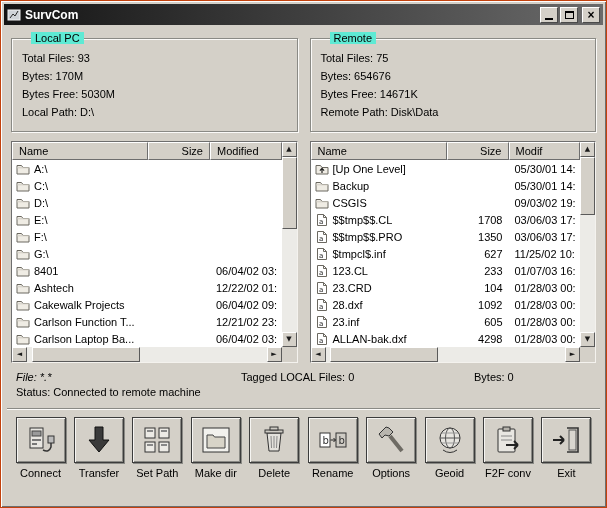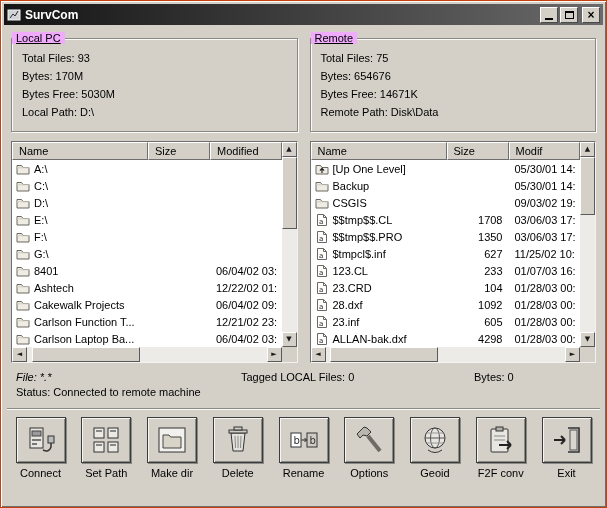--- a/index.html
+++ b/index.html
@@ -19,30 +19,30 @@
   .winbtn{width:18px;height:16px;background:#d4d0c8;border:1px solid;
     border-color:#fff #4a4a4a #4a4a4a #fff;display:flex;align-items:center;
     justify-content:center;padding:0;cursor:pointer;color:#000;font-size:11px;line-height:1;}
   .glyph-min{width:8px;height:2px;background:#000;margin-top:8px;}
   .glyph-max{width:9px;height:8px;border:1px solid #000;border-top-width:2px;}
   .glyph-close{font-weight:bold;font-size:12px;}
   
   .panels{display:flex;gap:12px;padding:0 7px;margin-top:13px;}
   .group{flex:1;position:relative;border:1px solid #8a8a85;box-shadow:1px 1px 0 #fbfaf8, inset 1px 1px 0 #fbfaf8;
     height:94px;padding:10px 0 0 10px;}
-  .group-label{position:absolute;top:-7px;left:0;background:#f0abfc;padding:0 4px;text-decoration:underline;}
+  .group-label{position:absolute;top:-7px;left:19px;background:#5eead4;padding:0 4px;}
   .stat{line-height:18px;white-space:nowrap;}
   
   .lists{display:flex;gap:12px;padding:0 7px;margin-top:9px;}
   .lv{flex:1;height:222px;background:#fff;border:1px solid;border-color:#6e6e6e #f4f2ee #f4f2ee #6e6e6e;
     box-shadow:inset 1px 1px 0 #9a9891;display:grid;grid-template-columns:1fr 15px;grid-template-rows:18px 1fr 15px;overflow:hidden;}
   .lv-header{grid-column:1;grid-row:1;display:grid;grid-template-columns:136px 62px 1fr;}
   .hcell{background:#d4d0c8;border:1px solid;border-color:#fff #6e6e6e #6e6e6e #fff;
     padding:2px 6px 0 6px;white-space:nowrap;overflow:hidden;cursor:default;}
-  .hcell.size{}
+  .hcell.size{text-align:right;}
   .lv-rows{grid-column:1;grid-row:2;overflow:hidden;background:#fff;}
   .lv-row{display:grid;grid-template-columns:20px 116px 62px 1fr;height:17px;align-items:center;cursor:default;}
   .cicon{padding-left:4px;display:flex;align-items:center;}
   .cname{white-space:nowrap;overflow:hidden;padding-left:2px;}
   .csize{text-align:right;padding-right:6px;white-space:nowrap;}
   .cmod{white-space:nowrap;overflow:hidden;padding-left:6px;}
   
   .vscroll{grid-column:2;grid-row:1/3;display:flex;flex-direction:column;background:#ecebe7;}
   .hscroll{grid-column:1;grid-row:3;display:flex;background:#ecebe7;}
   .corner{grid-column:2;grid-row:3;background:#d4d0c8;}
@@ -440,20 +440,30 @@
               <rect x="23" y="12" width="6" height="7" fill="#bbb" stroke="#333"></rect>
             </svg>
           </span>
         </div>
         <div class="tb-label">Connect</div>
       </div>
       <div class="tb">
         <div class="tb-btn">
           <span class="tb-ic">
             <svg viewBox="0 0 32 32" width="32" height="32">
+              <path d="M12 3 h8 v13 h6 L16 28 6 16 h6 z" fill="#3a3a3a" stroke="#111"></path>
+            </svg>
+          </span>
+        </div>
+        <div class="tb-label">Transfer</div>
+      </div>
+      <div class="tb">
+        <div class="tb-btn">
+          <span class="tb-ic">
+            <svg viewBox="0 0 32 32" width="32" height="32">
               <rect x="4" y="4" width="10" height="10" fill="#eceae5" stroke="#333"></rect>
               <rect x="18" y="4" width="10" height="10" fill="#eceae5" stroke="#333"></rect>
               <rect x="4" y="18" width="10" height="10" fill="#eceae5" stroke="#333"></rect>
               <rect x="18" y="18" width="10" height="10" fill="#eceae5" stroke="#333"></rect>
               <rect x="6" y="6" width="6" height="2" fill="#888"></rect>
               <rect x="20" y="6" width="6" height="2" fill="#888"></rect>
               <rect x="6" y="20" width="6" height="2" fill="#888"></rect>
               <rect x="20" y="20" width="6" height="2" fill="#888"></rect>
             </svg>
           </span>

